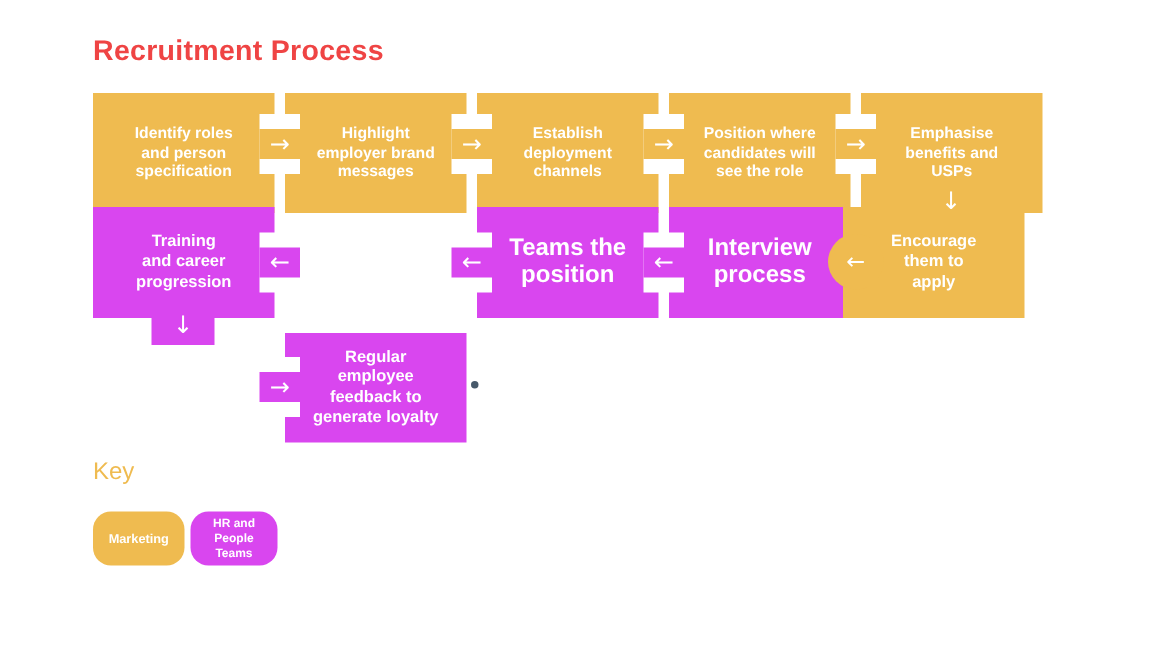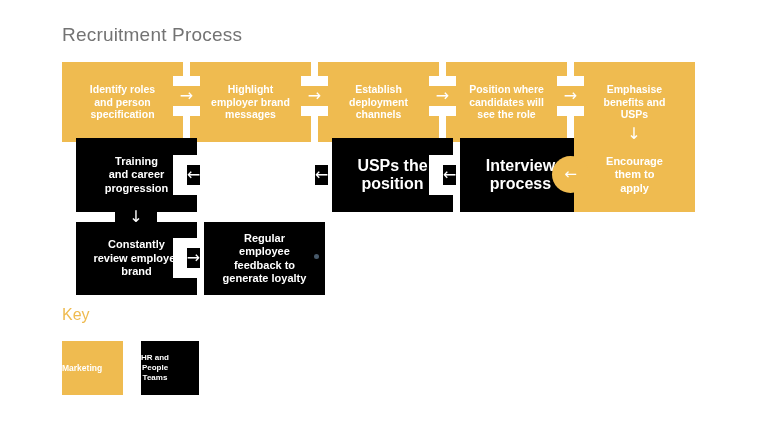--- a/index.html
+++ b/index.html
@@ -2,31 +2,31 @@
 <html><head>
 <meta charset="utf-8">
 <style>
   html,body { margin:0; padding:0; background:#fff; }
   .canvas {
     position:relative; width:768px; height:431px; background:#ffffff;
     font-family:"Liberation Sans", sans-serif; overflow:hidden;
   }
   .title {
     position:absolute; left:62px; top:24px;
-    font-size:19px; font-weight:normal; color:#737373; letter-spacing:.2px;
+    font-size:19px; font-weight:bold; color:#ef4444; letter-spacing:.2px;
   }
   .box {
     position:absolute; width:121px; z-index:1;
     display:flex; align-items:center; justify-content:center; text-align:center;
   }
   .row1 { top:62px;  height:80px; }
   .row2 { top:138px; height:74px; }
   .row3 { top:222px; height:73px; }
   .yellow { background:#EFBB50; }
-  .dark   { background:#000000;margin-left:14px; }
+  .dark   { background:#d946ef; }
   .box-label {
     color:#ffffff; font-weight:bold; font-size:10.5px; line-height:1.22;
     white-space:pre-line; padding:0 4px;
   }
   .big .box-label { font-size:16px; line-height:1.15; }
   .mid .box-label { font-size:11px; }
   .conn-h {
     position:absolute; width:27px; height:40px; background:#ffffff; z-index:2;
     display:flex; align-items:center; justify-content:center;
   }
@@ -49,22 +49,22 @@
   }
   .dot {
     position:absolute; left:314px; top:254px; width:5px; height:5px;
     border-radius:50%; background:#47596A; z-index:1;
   }
   .key-heading {
     position:absolute; left:62px; top:306px;
     font-size:16px; font-weight:normal; color:#EFBB50;
   }
   .key-box {
-    position:absolute; top:341px; height:54px;
-    display:flex; align-items:center; justify-content:flex-start; text-align:center;
+    position:absolute; top:341px; height:36px;
+    display:flex; align-items:center; justify-content:center; text-align:center;border-radius:12px;
   }
   .key-box .key-label {
     color:#fff; font-weight:bold; font-size:8.5px; line-height:1.25; white-space:pre-line;
   }
   .key-marketing { left:62px;  width:61px; }
   .key-hr       { left:127px; width:58px; }
   .key-hr .key-label { font-size:8px; }
 </style>
 </head>
 <body>
@@ -123,28 +123,28 @@
   <div class="conn-v yellow" style="left:613px;top:121px">
     <span class="arrow">↓</span>
   </div>
 
   <div class="box dark row2 mid" style="left:62px">
     <span class="box-label">Training
 and career
 progression</span>
   </div>
   <div class="box dark row2 big" style="left:318px">
-    <span class="box-label">USPs the
+    <span class="box-label">Teams the
 position</span>
   </div>
   <div class="box dark row2 big" style="left:446px">
     <span class="box-label">Interview
 process</span>
   </div>
-  <div class="box yellow row2 mid" style="left:574px">
+  <div class="box yellow row2 mid" style="left:562px">
     <span class="box-label">Encourage
 them to
 apply</span>
   </div>
 
   <div class="conn-circle yellow">
     <span class="arrow" style="font-size:15px">←</span>
   </div>
 
   <div class="conn-h" style="left:429px;top:155px">
@@ -160,25 +160,20 @@
   <div class="conn-h" style="left:173px;top:155px">
     <span class="bridge dark">
         <span class="arrow">←</span>
       </span>
   </div>
 
   <div class="conn-v dark" style="left:101px;top:204px">
     <span class="arrow">↓</span>
   </div>
 
-  <div class="box dark row3 mid" style="left:62px">
-    <span class="box-label">Constantly
-review employer
-brand</span>
-  </div>
   <div class="box dark row3 mid" style="left:190px">
     <span class="box-label">Regular
 employee
 feedback to
 generate loyalty</span>
   </div>
 
   <div class="conn-h" style="left:173px;top:238px">
     <span class="bridge dark">
         <span class="arrow">→</span>

